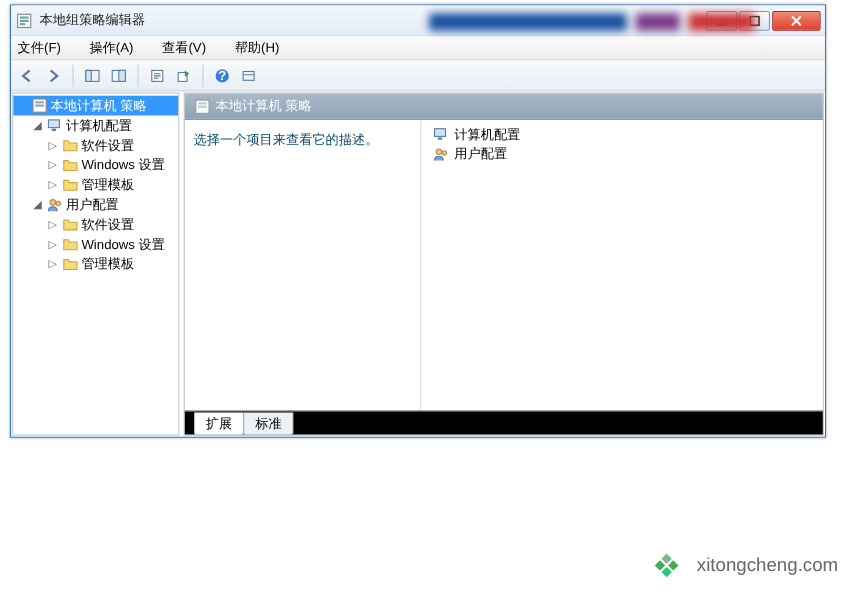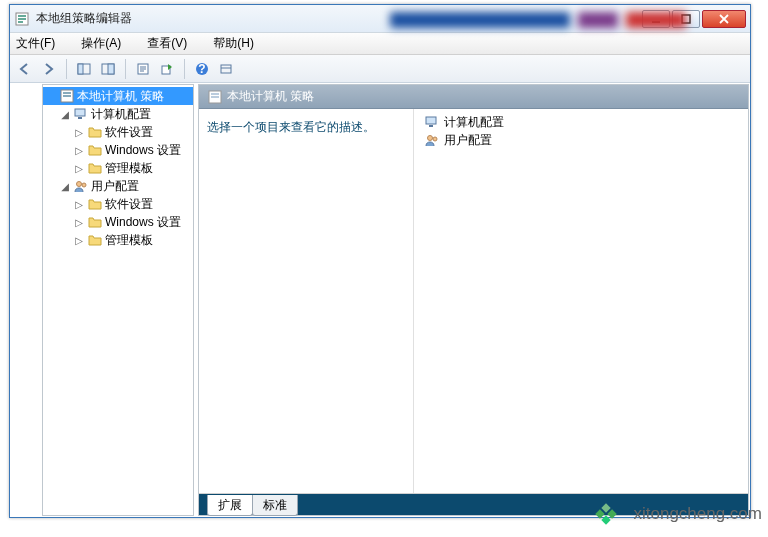--- a/index.html
+++ b/index.html
@@ -1,18 +1,18 @@
 <!DOCTYPE html>
 <html><head>
 <meta charset="utf-8">
 <style>
 * { box-sizing: border-box; margin: 0; padding: 0; font-family: "Microsoft YaHei", Tahoma, sans-serif; font-size: 12px; }
 body { background: #fff; width: 768px; height: 537px; position: relative; overflow: hidden; }
 
-.window { position: absolute; left: 9px; top: 4px; width: 742px; height: 514px; border: 1px solid #3a77b8; background: #fff; box-shadow: 0 0 3px rgba(0,0,0,0.3); }
+.window { position: absolute; left: 9px; top: 4px; width: 742px; height: 394px; border: 1px solid #3a77b8; background: #fff; box-shadow: 0 0 3px rgba(0,0,0,0.3); }
 
 .titlebar { height: 28px; background: linear-gradient(#f3f7fb, #e2ecf7); display: flex; align-items: center; padding: 0 4px; border-bottom: 1px solid #cfd8e0; }
 .titlebar .title-icon { width: 16px; height: 16px; margin-right: 6px; }
 .titlebar .title-text { flex: 1; color: #222; }
 .titlebar .winbtns { display: flex; gap: 2px; }
 .winbtn { width: 28px; height: 18px; border: 1px solid #8a9aae; background: linear-gradient(#f7fbff,#d9e7f6); border-radius: 2px; display:flex; align-items:center; justify-content:center; cursor:default; }
 .winbtn.close { width: 44px; background: linear-gradient(#f2886e,#d9432a); border-color:#a23; color:#fff; }
 .winbtn svg { display:block; }
 
 .blurred { position:absolute; top:5px; left:380px; width:310px; height:20px; filter: blur(4px); display:flex; gap:8px; align-items:center; pointer-events:none; }
@@ -20,21 +20,21 @@
 .blurred .b2 { width:40px; height:16px; background:#7a3b8a; }
 .blurred .b3 { width:60px; height:16px; background:#c33; }
 
 .menubar { height: 22px; background: linear-gradient(#fdfdfd,#ececec); border-bottom:1px solid #d0d0d0; display:flex; align-items:center; padding: 0 6px; gap: 26px; }
 .menubar span { cursor: default; }
 
 .toolbar { height: 28px; background: linear-gradient(#f8fafc,#e9eef4); border-bottom:1px solid #c9d4df; display:flex; align-items:center; padding: 0 4px; gap: 2px; }
 .tb-btn { width: 22px; height: 22px; border:1px solid transparent; display:flex; align-items:center; justify-content:center; border-radius:2px; }
 .tb-sep { width:1px; height:20px; background:#c3ccd6; margin:0 4px; }
 
-.body { position:absolute; top:79px; bottom:1px; left:1px; right:1px; display:flex;padding-left:31px; }
+.body { position:absolute; top:79px; bottom:1px; left:1px; right:1px; display:flex; }
 
 .tree { width: 152px; border:1px solid #bfc7ce; background:#fff; overflow:auto; }
 .tree-root { padding: 2px 0; }
 .node { white-space: nowrap; }
 .node-row { display:flex; align-items:center; height:18px; padding-left:2px; cursor:default; }
 .node-row.sel { background:#3399ff; color:#fff; }
 .tw { width:12px; text-align:center; color:#666; font-size:10px; }
 .tw.blank { visibility:hidden; }
 .nicon { width:16px; height:16px; margin:0 2px; display:flex; align-items:center; justify-content:center; }
 .children { padding-left: 14px; }
@@ -43,21 +43,21 @@
 .right-header { height:24px; background:linear-gradient(#aab9c8,#8fa3b7); color:#fff; display:flex; align-items:center; padding:0 6px; border-bottom:1px solid #7a8ea2; }
 .right-header .nicon { margin-right:4px; }
 .right-body { flex:1; display:flex; overflow:hidden; }
 .desc-col { width: 215px; padding:10px 8px; border-right:1px solid #e0e0e0; color:#0c4a6e; }
 .list-col { flex:1; }
 .list-header { height:22px; border-bottom:1px solid #d9d9d9; background:linear-gradient(#fdfdfd,#f1f1f1); display:flex; align-items:center; padding-left:8px; }
 .list-items { padding: 4px 0; }
 .li-row { display:flex; align-items:center; height:18px; padding-left:8px; cursor:default; }
 .li-row .nicon { margin-right:4px; }
 
-.tabs { position:absolute; bottom:0; left:0; height:22px; display:flex; align-items:flex-end; padding-left:8px; background:#0c4a6e; width:100%; border-top:1px solid #d0d0d0;}
+.tabs { position:absolute; bottom:0; left:0; height:22px; display:flex; align-items:flex-end; padding-left:8px; background:#000000; width:100%; border-top:1px solid #d0d0d0;}
 .tab { padding:2px 10px 1px; border:1px solid #9aa6b2; border-top:none; background:#fff; border-radius:0 0 3px 3px; margin-right:-1px; cursor:default; position:relative; top:1px;}
 .tab.inactive { background:#eef1f4; }
 
 .watermark { position:absolute; right:6px; bottom:4px; display:flex; align-items:center; gap:8px; }
 .wm-logo { width:38px; height:38px; }
 .wm-text { display:flex; flex-direction:column; line-height:1.1; }
 .wm-text .t1 { font-size:20px; font-weight:bold; color:#222; }
 .wm-text .t2 { font-size:17px; color:#666; }
 </style>
 </head>

